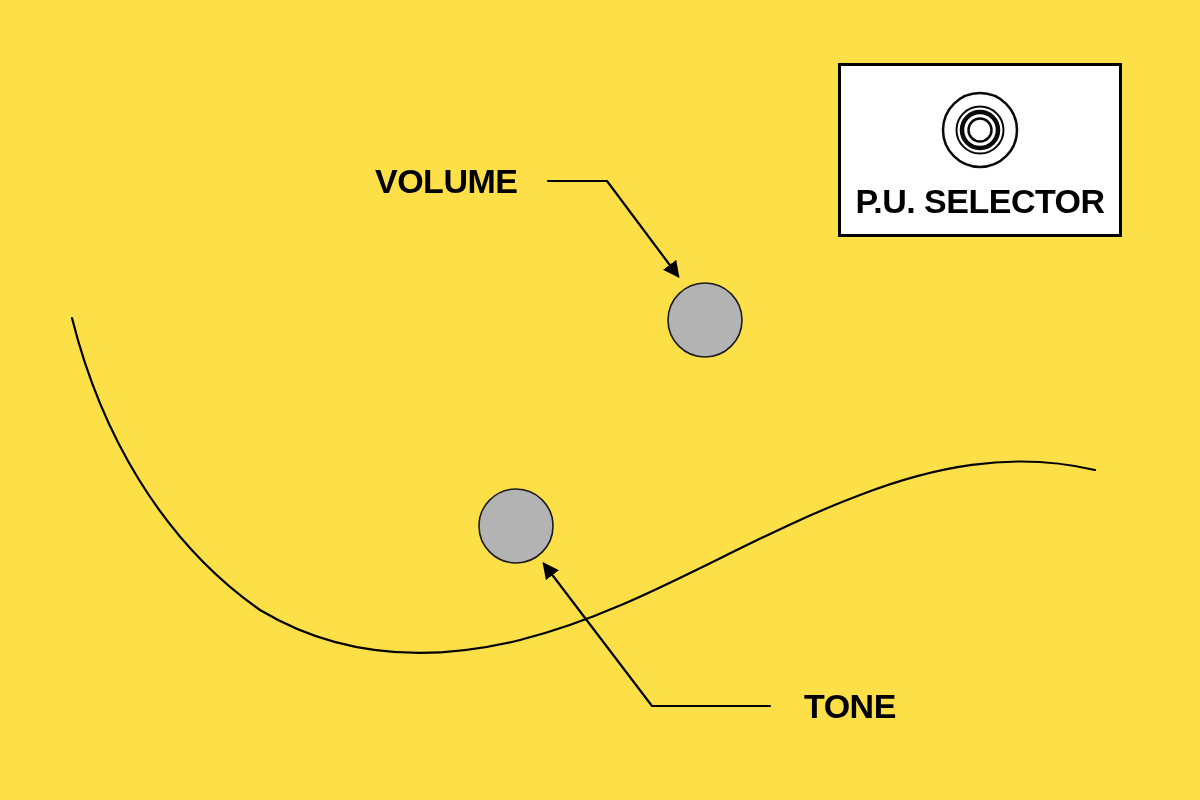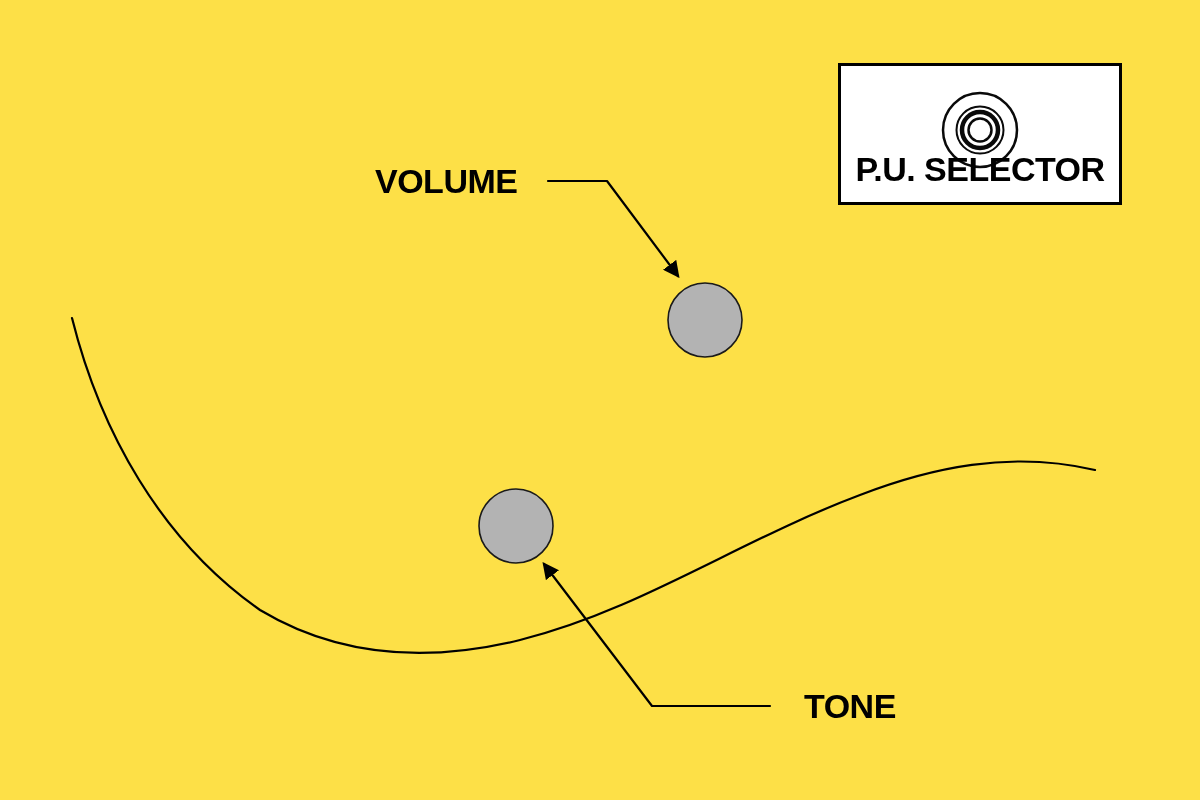--- a/index.html
+++ b/index.html
@@ -40,21 +40,21 @@
     color: #000000;
     white-space: nowrap;
   }
   .label-volume { left: 375px; top: 164px; }
   .label-tone   { left: 804px; top: 689px; }
   .selector-box {
     position: absolute;
     left: 838px;
     top: 63px;
     width: 284px;
-    height: 142px;
+    height: 174px;
     border: 3px solid #000000;
     box-sizing: border-box;
     background: #ffffff;
   }
   .selector-icon {
     position: absolute;
     left: 0;
     top: 0;
   }
   .selector-icon circle {

